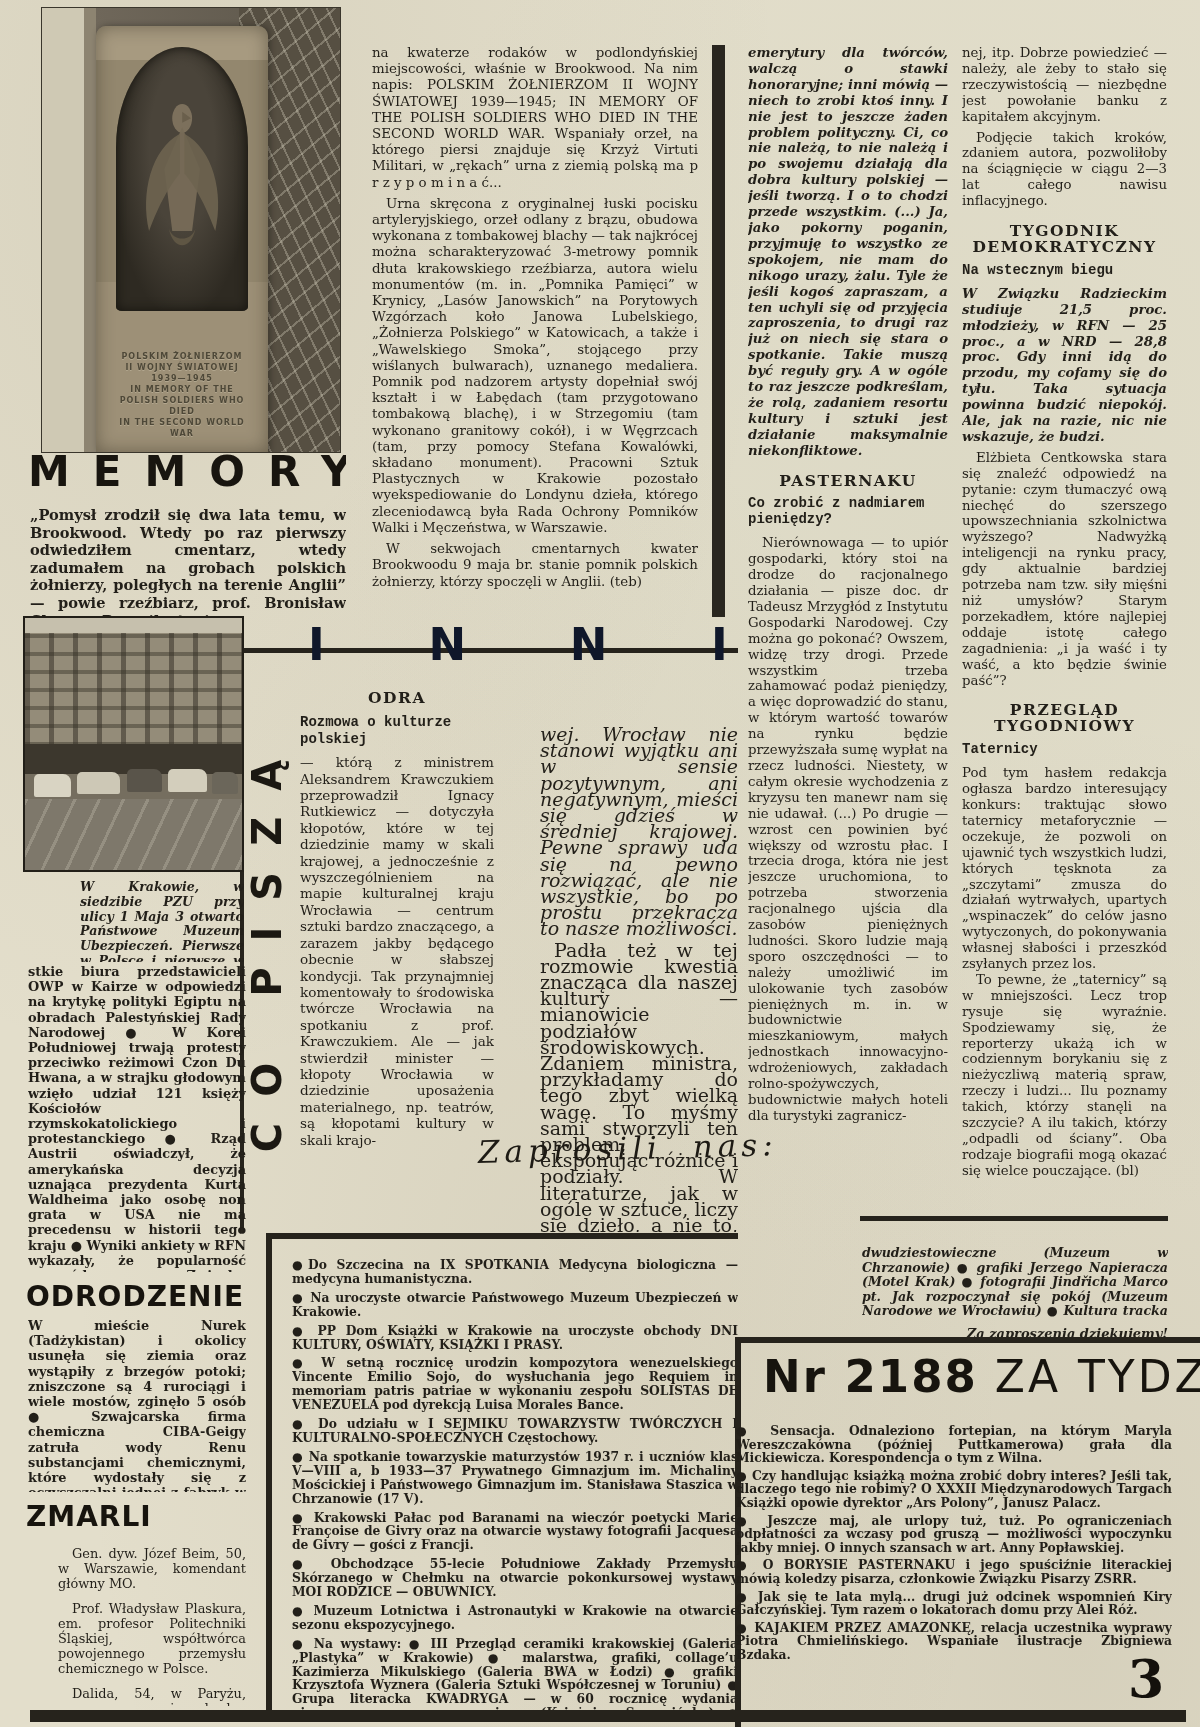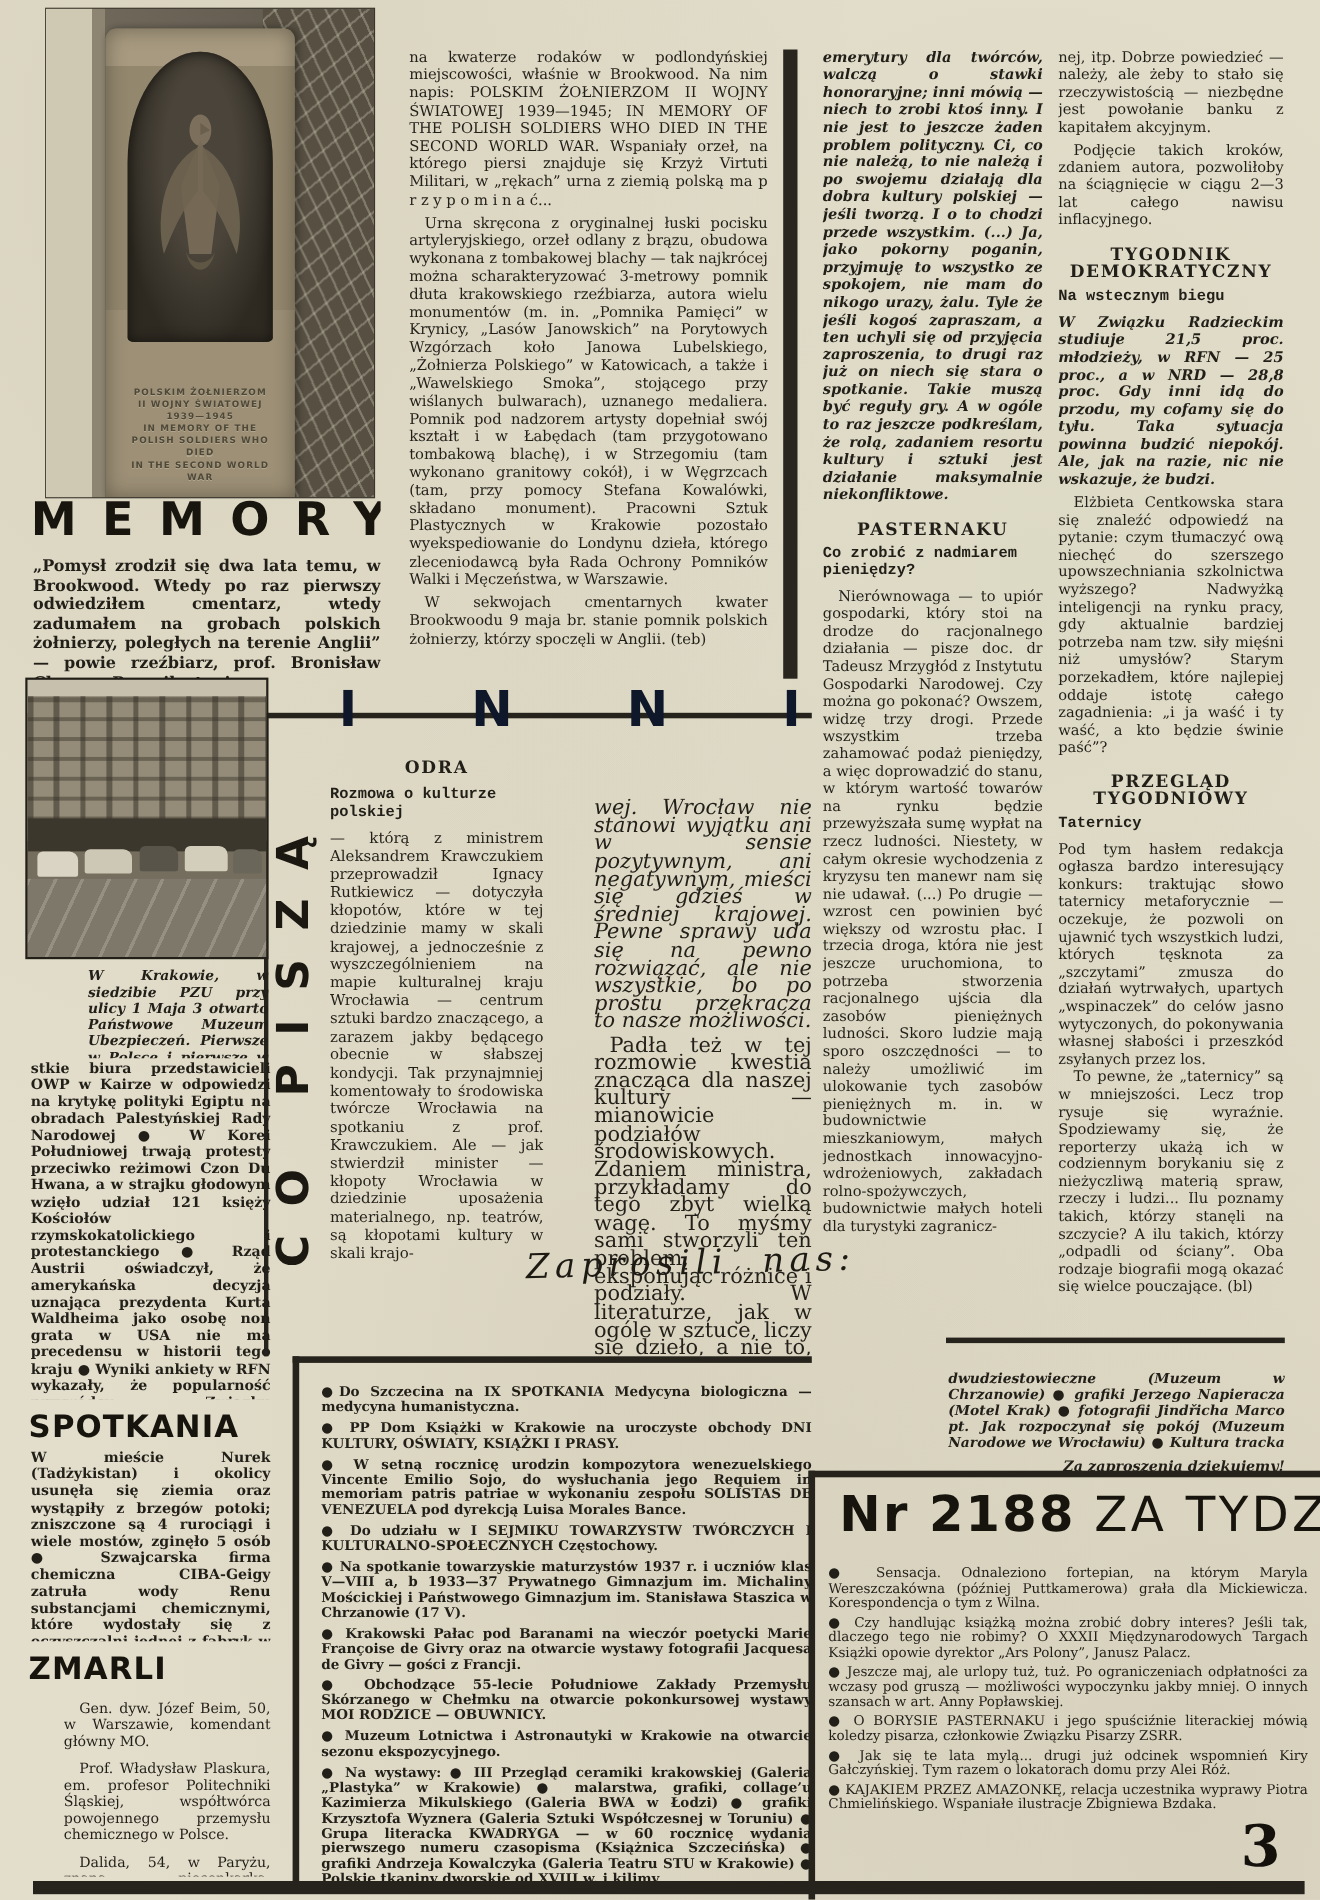--- a/index.html
+++ b/index.html
@@ -95,21 +95,21 @@
     letter-spacing:5px;word-spacing:16px;color:#1d1a14;transform:rotate(-1.5deg);}
   #zap-items{left:292px;top:1258px;width:446px;height:452px;font-weight:600;font-size:12.3px;line-height:13.9px;}
   #zap-items p{margin-bottom:5px;}
   #zap-right-text{left:862px;top:1246px;width:306px;height:74px;font-style:italic;font-weight:600;
     font-size:12.6px;line-height:14.6px;}
   #zap-thanks{left:862px;top:1326px;width:306px;text-align:right;font-style:italic;font-weight:bold;font-size:13px;}
   
   #nr-headline{left:763px;top:1350px;width:435px;white-space:nowrap;color:#17140e;}
   #nr-headline .nr{font-family:"DejaVu Sans",sans-serif;font-weight:800;font-size:45px;letter-spacing:2px;}
   #nr-headline .zt{font-family:"DejaVu Sans",sans-serif;font-weight:400;font-size:44px;letter-spacing:3px;}
-  #nr-items{left:753px;top:1424px;width:436px;height:288px;font-weight:400;font-size:12.3px;line-height:13.6px;}
+  #nr-items{left:736px;top:1424px;width:436px;height:288px;font-weight:700;font-size:12.3px;line-height:13.6px;}
   #nr-items p{margin-bottom:4px;}
   #page-number{left:1128px;top:1648px;font-weight:bold;font-size:52px;font-family:"DejaVu Serif",serif;color:#14110c;}
 </style>
 </head>
 <body>
 
 <div id="photo1" class="abs">
   <div class="branches"></div>
   <div class="stele">
     <div class="arch">
@@ -189,37 +189,38 @@
   <div class="car c2"></div>
   <div class="car c3"></div>
   <div class="car c4"></div>
   <div class="car c5"></div>
   <div class="road"></div>
 </div>
 <div id="caption2" class="col">W Krakowie, w siedzibie PZU przy ulicy 1 Maja 3 otwarto Państwowe Muzeum Ubezpieczeń. Pierwsze w Polsce i pierwsze w świecie.  □</div>
 
 <div id="briefs" class="col">stkie biura przedstawicieli OWP w Kairze w odpowiedzi na krytykę polityki Egiptu na obradach Palestyńskiej Rady Narodowej ● W Korei Południowej trwają protesty przeciwko reżimowi Czon Du Hwana, a w strajku głodowym wzięło udział 121 księży Kościołów rzymskokatolickiego i protestanckiego ● Rząd Austrii oświadczył, że amerykańska decyzja uznająca prezydenta Kurta Waldheima jako osobę non grata w USA nie ma precedensu w historii tego kraju ● Wyniki ankiety w RFN wykazały, że popularność przywódcy Związku Radzieckiego jest większa niż prezydenta USA (37% społeczeństwa RFN uważa, że Michaił Gorbaczow zasługuje na większe zaufanie niż prezydent Reagan, który uzyskał tylko 15% głosów ankietowanych).</div>
 
-<div id="kat-title" class="big-head">SPOTKANIA</div>
+<div id="kat-title" class="big-head">ODRODZENIE</div>
 <div id="kat-text" class="col">W mieście Nurek (Tadżykistan) i okolicy usunęła się ziemia oraz wystąpiły z brzegów potoki; zniszczone są 4 rurociągi i wiele mostów, zginęło 5 osób ● Szwajcarska firma chemiczna CIBA-Geigy zatruła wody Renu substancjami chemicznymi, które wydostały się z oczyszczalni jednej z fabryk w rejonie Bazylei ● Jedna osoba zginęła, a ok. 50 zostało rannych w wyniku kolizji dwu pociągów w Ansbach na południu RFN, 3 wagony spadły na ruchliwą ulicę.</div>
 
 <div id="zmarli-title" class="big-head">ZMARLI</div>
 <div id="zmarli-items" class="col">
   <p class="ind">Gen. dyw. Józef Beim, 50, w Warszawie, komendant główny MO.</p>
   <p class="ind">Prof. Władysław Plaskura, em. profesor Politechniki Śląskiej, współtwórca powojennego przemysłu chemicznego w Polsce.</p>
   <p class="ind">Dalida, 54, w Paryżu, znana piosenkarka, popełniła samobójstwo.</p>
 </div>
 
 <div id="script-title" class="abs">Zaprosili nas:</div>
 <div class="rule" style="left:266px;top:1233px;width:472px;height:6px;"></div>
 <div class="rule" style="left:266px;top:1233px;width:6px;height:482px;"></div>
 <div class="rule" style="left:860px;top:1216px;width:308px;height:5px;"></div>
 
 <div id="zap-items" class="col">
   <p>●Do Szczecina na IX SPOTKANIA Medycyna biologiczna — medycyna humanistyczna.</p>
+  <p>● Na uroczyste otwarcie Państwowego Muzeum Ubezpieczeń w Krakowie.</p>
   <p>● PP Dom Książki w Krakowie na uroczyste obchody DNI KULTURY, OŚWIATY, KSIĄŻKI I PRASY.</p>
   <p>● W setną rocznicę urodzin kompozytora wenezuelskiego Vincente Emilio Sojo, do wysłuchania jego Requiem in memoriam patris patriae w wykonaniu zespołu SOLISTAS DE VENEZUELA pod dyrekcją Luisa Morales Bance.</p>
   <p>● Do udziału w I SEJMIKU TOWARZYSTW TWÓRCZYCH I KULTURALNO-SPOŁECZNYCH Częstochowy.</p>
   <p>● Na spotkanie towarzyskie maturzystów 1937 r. i uczniów klas V—VIII a, b 1933—37 Prywatnego Gimnazjum im. Michaliny Mościckiej i Państwowego Gimnazjum im. Stanisława Staszica w Chrzanowie (17 V).</p>
   <p>● Krakowski Pałac pod Baranami na wieczór poetycki Marie Françoise de Givry oraz na otwarcie wystawy fotografii Jacquesa de Givry — gości z Francji.</p>
   <p>● Obchodzące 55-lecie Południowe Zakłady Przemysłu Skórzanego w Chełmku na otwarcie pokonkursowej wystawy MOI RODZICE — OBUWNICY.</p>
   <p>● Muzeum Lotnictwa i Astronautyki w Krakowie na otwarcie sezonu ekspozycyjnego.</p>
   <p>● Na wystawy: ● III Przegląd ceramiki krakowskiej (Galeria „Plastyka” w Krakowie) ● malarstwa, grafiki, collage’u Kazimierza Mikulskiego (Galeria BWA w Łodzi) ● grafiki Krzysztofa Wyznera (Galeria Sztuki Współczesnej w Toruniu) ● Grupa literacka KWADRYGA — w 60 rocznicę wydania pierwszego numeru czasopisma (Książnica Szczecińska) ● grafiki Andrzeja Kowalczyka (Galeria Teatru STU w Krakowie) ● Polskie tkaniny dworskie od XVIII w. i kilimy</p>
 </div>
 

